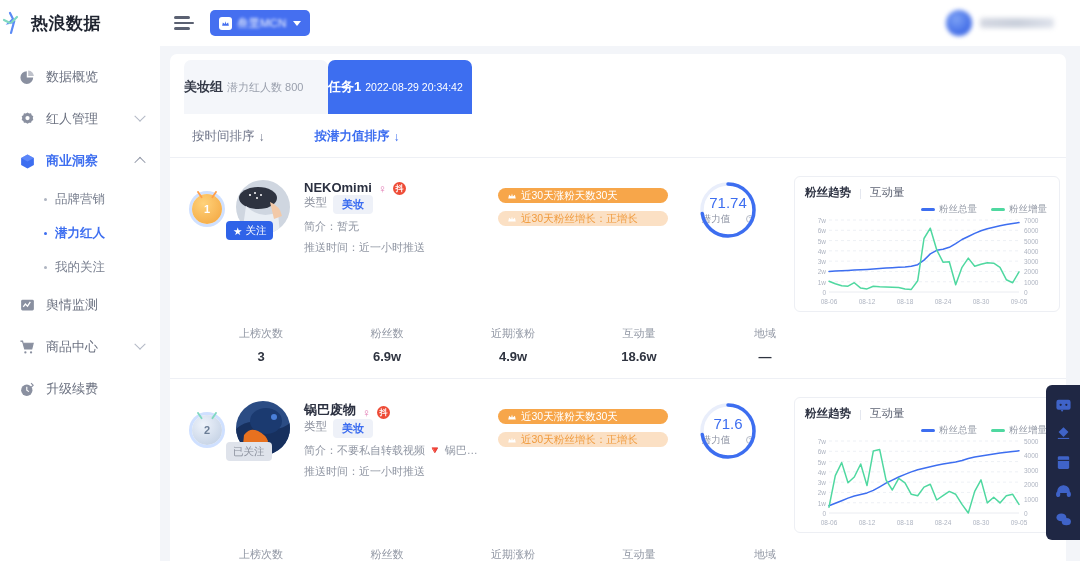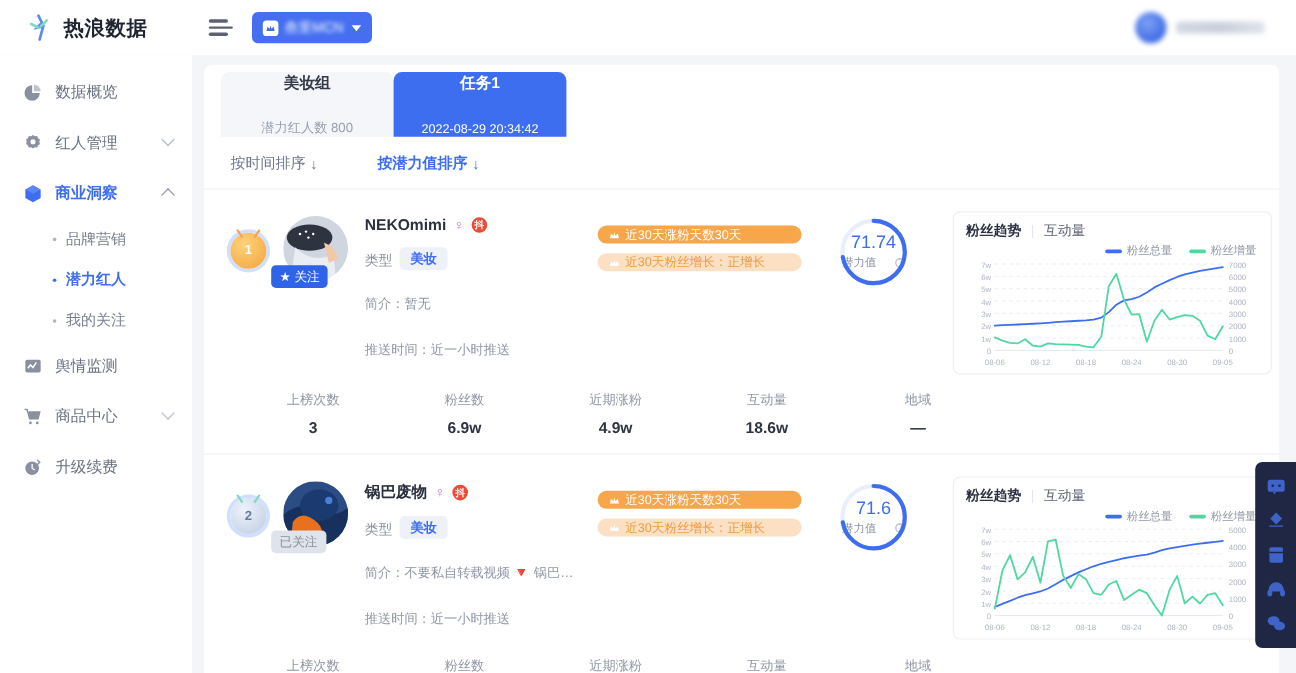--- a/index.html
+++ b/index.html
@@ -11,21 +11,21 @@
     color: #3b3f51;
     -webkit-font-smoothing: antialiased;
   }
   .app { display: flex; width: 1080px; height: 561px; position: relative; }
 
   
   .topbar {
     position: absolute; top: 0; left: 0; width: 1080px; height: 46px;
     background: #ffffff; display: flex; align-items: center; z-index: 30;
   }
-  .brand { width: 160px; display: flex; align-items: center; gap: 7px; padding-left: 22px; }
+  .brand { width: 160px; display: flex; align-items: center; gap: 7px; }
   .brand-mark { width: 24px; height: 24px; position: relative; }
   .brand-name { font-size: 17px; font-weight: bold; color: #1f2430; letter-spacing: .5px; }
   .collapse-icon { margin-left: 14px; width: 20px; height: 18px; display:flex; flex-direction:column; justify-content:center; gap:3px; }
   .collapse-icon i { display:block; height:2.5px; background:#5b6172; border-radius:2px; }
   .collapse-icon i:nth-child(1){ width:16px; }
   .collapse-icon i:nth-child(2){ width:20px; }
   .collapse-icon i:nth-child(3){ width:16px; }
   .mcn-btn {
     margin-left: 16px; height: 26px; padding: 0 9px; border-radius: 5px;
     background: #456ff0; color: #fff; font-size: 11.5px; display: flex;
@@ -67,21 +67,21 @@
   .sub-item.active { color: #3d6ef0; font-weight: bold; }
   .sub-item.active .dot { background: #3d6ef0; }
 
   
   .main { position: absolute; top: 46px; left: 160px; width: 920px; height: 515px; overflow: hidden; padding: 8px 14px 0 10px; }
   .panel { background: #fff; border-radius: 7px; width: 896px; min-height: 520px; }
 
   .tabs { display: flex; padding: 6px 14px 0 14px; gap: 0; }
   .tab {
     width: 144px; height: 54px; border-radius: 7px 7px 0 0; display: flex;
-    flex-direction: column; align-items: center; justify-content: space-between; gap: 4px;
+    flex-direction: row; align-items: center; justify-content: flex-start; gap: 4px;
     cursor: pointer; background: #f4f6fa;
   }
   .tab .t-title { font-size: 13px; font-weight: bold; color: #353a48; }
   .tab .t-sub { font-size: 11px; color: #9aa0ad; }
   .tab.active { background: #3d6ef0; }
   .tab.active .t-title, .tab.active .t-sub { color: #fff; }
   .tab.active .t-sub { font-size: 10.5px; }
 
   .sortbar { display: flex; align-items: center; gap: 22px; padding: 14px 0 12px 22px; border-bottom: 1px solid #eef0f5; }
   .sort-opt { font-size: 12.5px; color: #70768a; cursor: pointer; display: flex; align-items: center; gap: 4px; }
@@ -101,26 +101,26 @@
   .avatar-wrap { width: 54px; height: 54px; position: relative; margin: 4px 14px 0 6px; flex: 0 0 54px; }
   .avatar { width: 54px; height: 54px; border-radius: 50%; overflow: hidden; }
   .follow-tag {
     position: absolute; bottom: -6px; left: -10px; height: 19px; padding: 0 7px;
     border-radius: 4px; font-size: 10.5px; display: flex; align-items: center; gap: 3px;
     color: #fff; background: #2f63e8; cursor: pointer; white-space: nowrap;
   }
   .follow-tag.followed { background: #dfe3eb; color: #8a8f9c; }
 
   .who { width: 178px; padding-top: 4px; flex: 0 0 178px; }
-  .who-name { font-size: 13px; font-weight: bold; color: #2b3040; display: flex; align-items: center; gap: 4px; }
+  .who-name { font-size: 13px; font-weight: bold; color: #2b3040; display: flex; align-items: flex-end; gap: 4px; }
   .mini-icn { width: 13px; height: 13px; display:inline-flex; align-items:center; justify-content:center;}
   .badge-dy { width: 13px; height: 13px; border-radius: 50%; background: #ee4b36; color:#fff; font-size: 8px; display:flex; align-items:center;justify-content:center; font-weight:bold;}
-  .who-row { font-size: 11.5px; color: #8a8f9c; margin-top: 11px; display: flex; align-items: flex-end; gap: 6px; }
+  .who-row { font-size: 11.5px; color: #8a8f9c; margin-top: 0; display: flex; align-items: flex-start; gap: 6px; }
   .type-chip { background: #eef1f8; color: #3d6ef0; font-size: 11px; font-weight: bold; padding: 2px 9px; border-radius: 4px; }
-  .who-line { font-size: 11px; color: #9096a3; margin-top: 22px; line-height: 1.45; white-space: nowrap; overflow: hidden; text-overflow: ellipsis; }
+  .who-line { font-size: 11px; color: #9096a3; margin-top: 5px; line-height: 1.45; white-space: nowrap; overflow: hidden; text-overflow: ellipsis; }
 
   .tags { width: 170px; padding-top: 12px; display: flex; flex-direction: column; gap: 8px; flex: 0 0 170px; margin-left: 16px;}
   .tag { height: 15px; border-radius: 9px; display: flex; align-items: center; gap: 4px; padding: 0 9px; font-size: 10.5px; color: #fff; white-space: nowrap; }
   .tag-a { background: #f7a64a; }
   .tag-b { background: #fbe0c4; color: #f09b3e; }
   .tag svg { width: 10px; height: 10px; }
 
   .score { width: 120px; display: flex; justify-content: center; padding-top: 4px; flex: 0 0 120px; }
   .ring { width: 60px; height: 60px; border-radius: 50%; position: relative; display:flex; flex-direction:column; align-items:center; justify-content:center; }
   .ring .rval { font-size: 15px; color: #3d6ef0; font-weight: normal; line-height: 1; }

